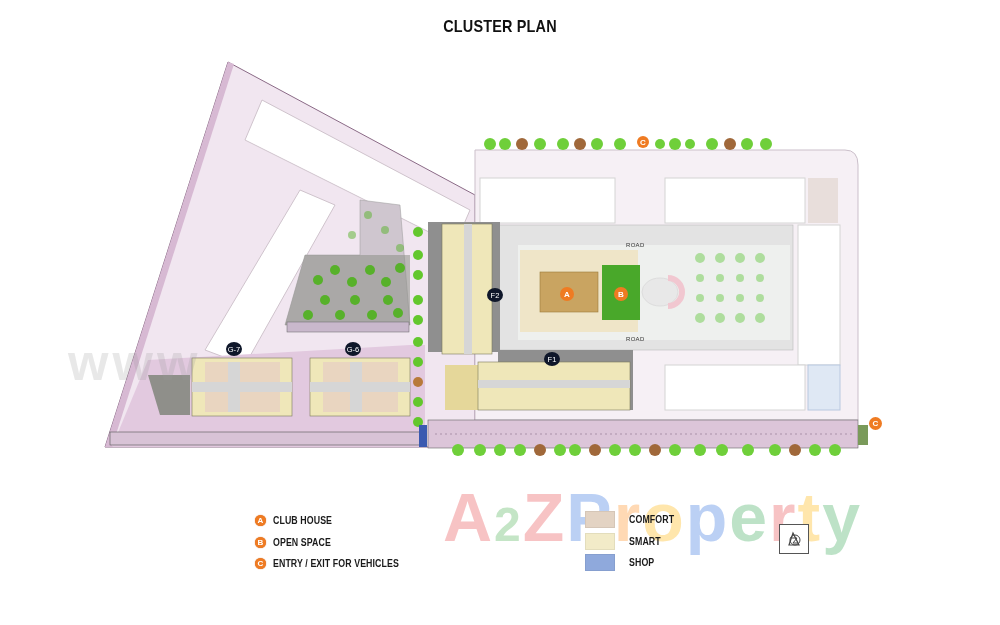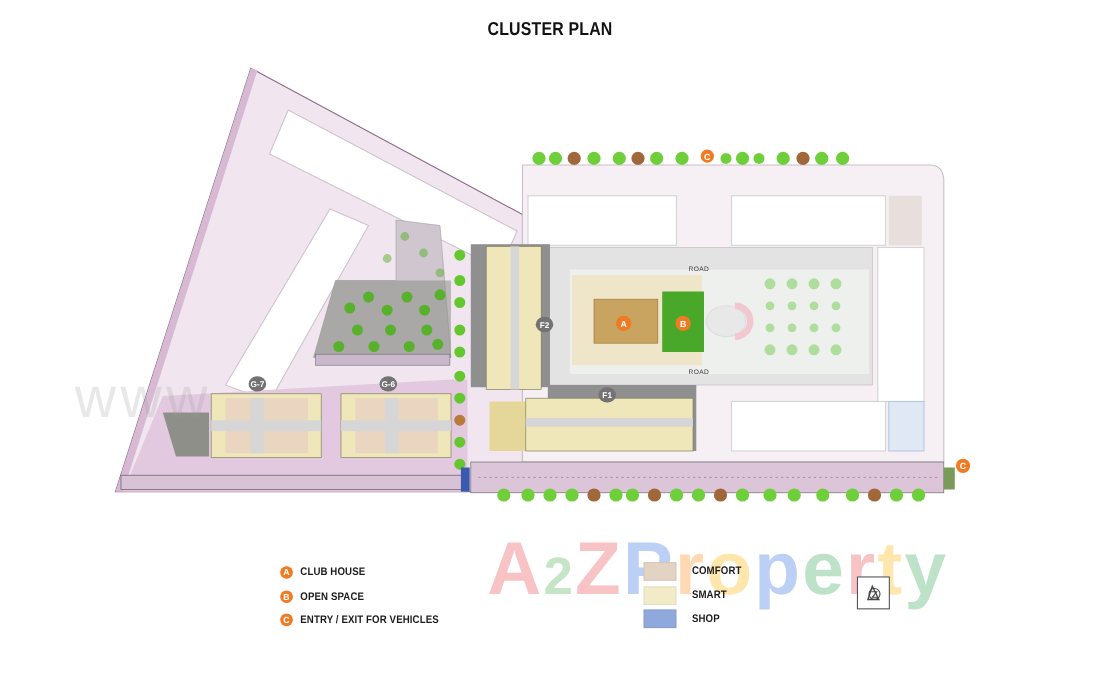--- a/index.html
+++ b/index.html
@@ -15,26 +15,26 @@
             color:#fff; font-size:8px; font-weight:bold; display:flex; align-items:center;
             justify-content:center; margin-right:7px; box-shadow:0 0 1px #c85a10; }
   .legend-text { font-size:10px; font-weight:bold; color:#1a1a1a; letter-spacing:0.1px;
                  transform:scaleX(0.88); transform-origin:left center; white-space:nowrap; }
   .legend-right { position:absolute; left:585px; top:509px; }
   .swatch { width:28px; height:15px; margin-right:14px; border:1px solid rgba(0,0,0,0.06); }
   .legend-right .legend-item { height:21.5px; }
   .watermark-logo { position:absolute; left:443px; top:478px; font-size:68px; font-weight:bold;
                     letter-spacing:2px; opacity:0.32; white-space:nowrap;
                     font-family:"Liberation Sans", sans-serif; }
-  .watermark-www { position:absolute; left:68px; top:332px; font-size:52px; font-weight:normal;
+  .watermark-www { position:absolute; left:68px; top:332px; font-size:52px; font-weight:bold;
                    color:#999; opacity:0.22; letter-spacing:4px; white-space:nowrap; }
   .north { position:absolute; left:779px; top:524px; width:28px; height:28px;
            border:1px solid #555; background:#fff; display:flex; align-items:center; justify-content:center; }
-  .bldg-label { position:absolute; width:16px; height:14px; border-radius:50%; background:#737373;
-                color:#fff; font-size:7.5px; font-weight:bold; display:flex; align-items:center;
+  .bldg-label { position:absolute; width:16px; height:14px; border-radius:50%; background:#0f172a;
+                color:#fff; font-size:7.5px; font-weight:normal; display:flex; align-items:center;
                 justify-content:center; }
   .amen-label { position:absolute; width:14px; height:14px; border-radius:50%; background:#ef7b22;
                 color:#fff; font-size:8px; font-weight:bold; display:flex; align-items:center; justify-content:center; }
   .road-label { position:absolute; font-size:6px; color:#333; letter-spacing:0.3px; }
 </style>
 </head>
 <body>
 
 <div class="title">CLUSTER PLAN</div>
 

